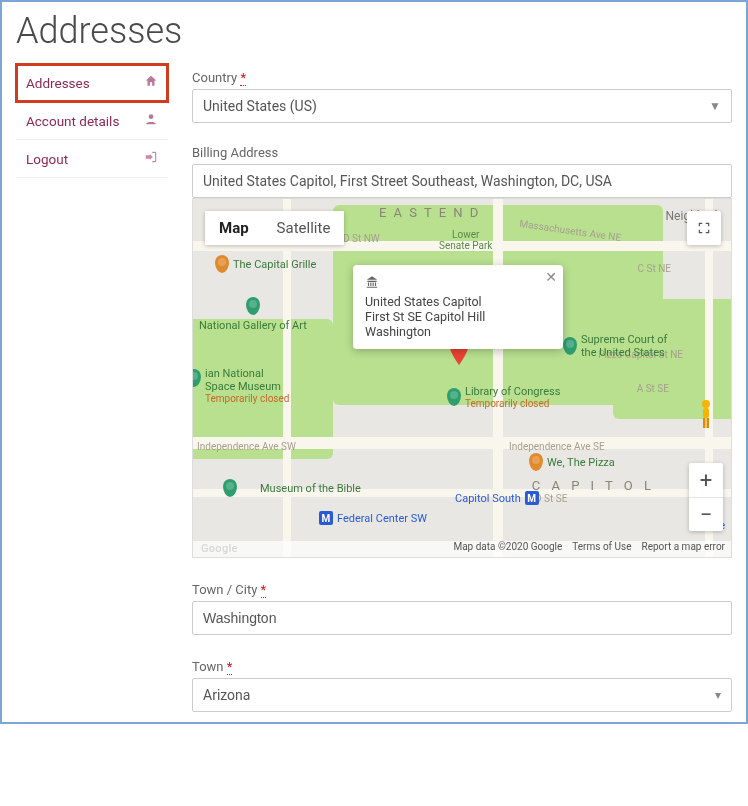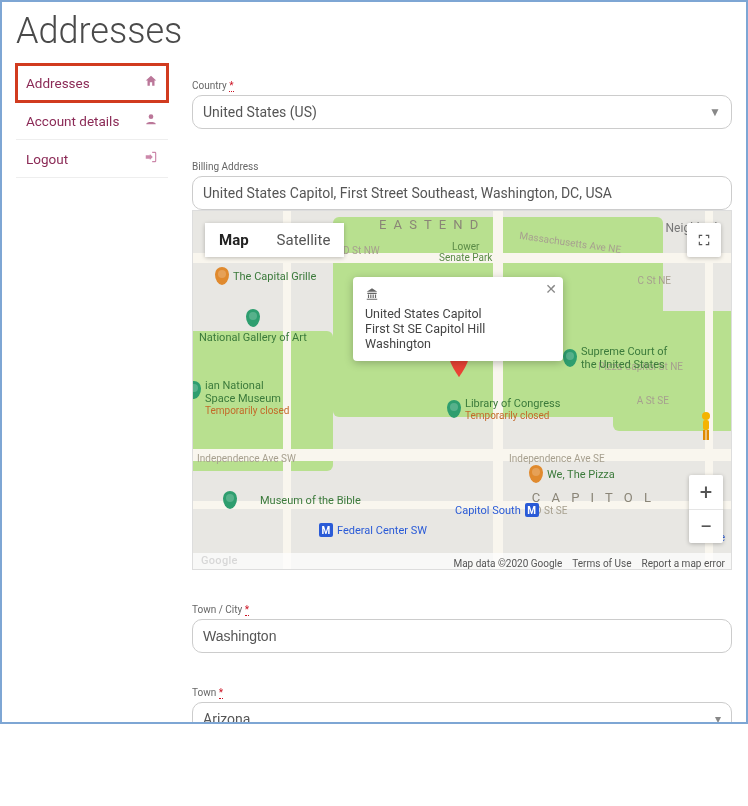--- a/index.html
+++ b/index.html
@@ -48,29 +48,29 @@
   }
   .sidebar-item .ico { color: #b79; font-size: 14px; }
   .sidebar-item.logout .ico { color: #c8a; }
   .main {
     flex: 1;
     padding-left: 24px;
   }
   .field-label {
     display: block;
     color: #666;
-    font-size: 10px;
-    margin: 16px 0 4px 0;
+    font-size: 13px;
+    margin: 6px 0 4px 0;
   }
   .req { color: #c12; border-bottom: 1px dotted #c12; }
   .select, .input {
     width: 100%;
     height: 34px;
     border: 1px solid #ccc;
-    border-radius: 10px;
+    border-radius: 2px;
     background: #fff;
     padding: 6px 10px;
     font-size: 14px;
     color: #555;
   }
   .select {
     display: flex; align-items: center; justify-content: space-between;
     cursor: pointer;
   }
   .select .chev { color: #888; font-size: 12px; }
@@ -147,21 +147,21 @@
   }
   .poi .pin::after{content:"";position:absolute;left:3px;top:3px;width:8px;height:8px;border-radius:50%;background:#fff3;}
   .poi.orange .pin{ background:#e08a2e;}
   .poi.temp .sub{ color:#c36a2a; font-size:10px; display:block;}
   .poi.blue { color:#2a5bd7; }
   .poi.blue .metro{ width:14px;height:14px;border-radius:2px;background:#2a5bd7;color:#fff;font-weight:700;font-size:10px;display:flex;align-items:center;justify-content:center;}
   .neigh { position:absolute; color:#8a8577; font-size:13px; letter-spacing:2px; }
   .st-lbl{ position:absolute; color:#a7a08f; font-size:10px; }
   .map-footer{
     position:absolute; left:0; right:0; bottom:0; height:16px;
-    display:flex; justify-content:flex-end; align-items:flex-end; gap:10px;
+    display:flex; justify-content:flex-end; align-items:flex-start; gap:10px;
     font-size:10px; color:#555; background:rgba(255,255,255,.7); padding:0 6px;
   }
   .map-footer span{ cursor:pointer;}
   .glogo{ position:absolute; left:8px; bottom:2px; font-size:11px; color:#7a7a7a; font-weight:500; letter-spacing:.3px;}
 </style>
 </head>
 <body>
 
 <div class="frame">
   <h1 class="page-title">Addresses</h1>

